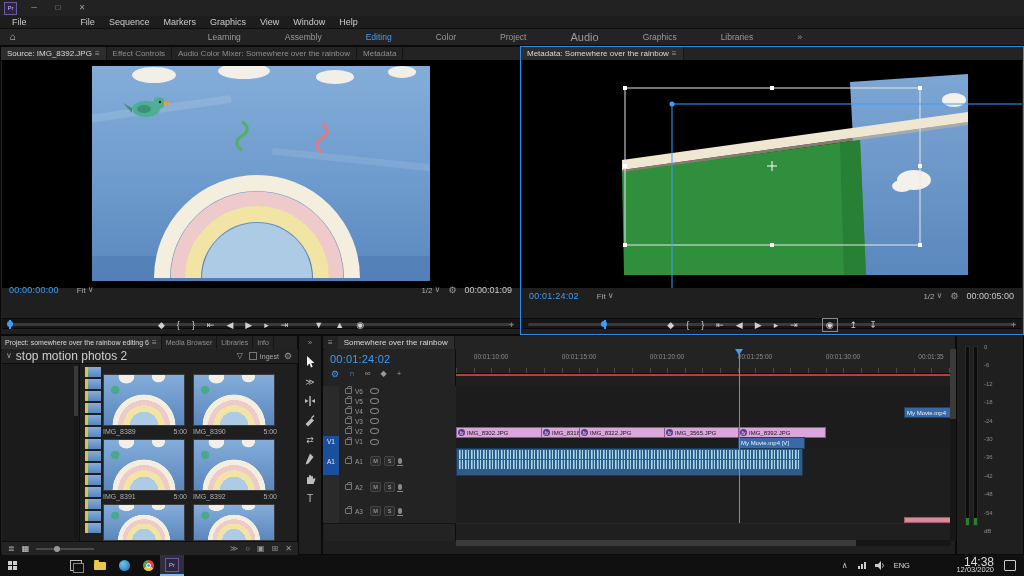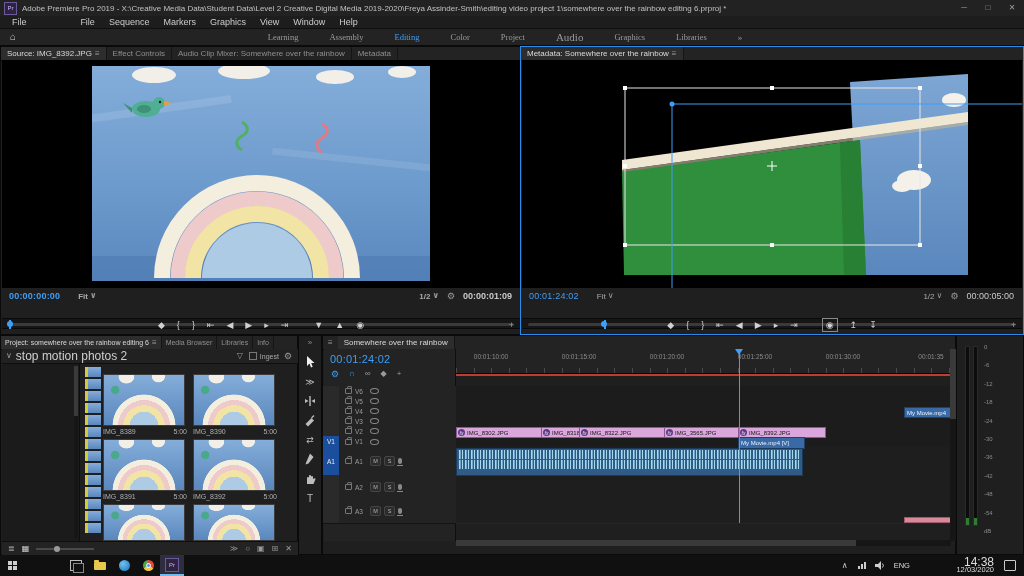--- a/index.html
+++ b/index.html
@@ -56,21 +56,20 @@
   .tbicon{display:flex;align-items:center;justify-content:center;width:24px;height:21px;}
   svg{display:block;}
 </style>
 </head>
 <body>
 
 <div id="app">
 
   <div class="r" style="left:0;top:0;width:1024px;height:16px;background:#222;display:flex;align-items:center;">
     <span style="width:11px;height:11px;margin:0 5px 0 4px;background:#2f2440;border:1px solid #6a5a9a;color:#c5b3ff;font-size:6px;display:flex;align-items:center;justify-content:center;">Pr</span>
-    <span style="font-size:8px;color:#c0c0c0;white-space:nowrap;overflow:hidden;flex:1;">Adobe Premiere Pro 2019 - X:\Creative Media Data\Student Data\Level 2 Creative Digital Media 2019-2020\Freya Assinder-Smith\editing video project 1\somewhere over the rainbow editing 6.prproj *</span>
     <span class="tbicon" style="height:16px;">
         <span class="ic">─</span>
       </span>
     <span class="tbicon" style="height:16px;">
         <span class="ic">□</span>
       </span>
     <span class="tbicon" style="height:16px;">
         <span class="ic">✕</span>
       </span>
   </div>
@@ -82,21 +81,21 @@
     <span style="font-size:9px;color:#ccc;padding:0 7px;">Sequence</span>
     <span style="font-size:9px;color:#ccc;padding:0 7px;">Markers</span>
     <span style="font-size:9px;color:#ccc;padding:0 7px;">Graphics</span>
     <span style="font-size:9px;color:#ccc;padding:0 7px;">View</span>
     <span style="font-size:9px;color:#ccc;padding:0 7px;">Window</span>
     <span style="font-size:9px;color:#ccc;padding:0 7px;">Help</span>
   </div>
 
   <div class="r" style="left:0;top:29px;width:1024px;height:17px;background:#232323;display:flex;align-items:center;border-bottom:1px solid #0a0a0a;">
     <span class="ic" style="font-size:10px;margin:0 10px;color:#cfcfcf;">⌂</span>
-    <div style="flex:1;display:flex;justify-content:center;gap:31px;align-items:center;font-family:Liberation Serif, serif;">
+    <div style="flex:1;display:flex;justify-content:center;gap:44px;align-items:center;">
       <span style="font-size:8.5px;color:#9a9a9a;">Learning</span>
       <span style="font-size:8.5px;color:#9a9a9a;">Assembly</span>
       <span style="font-size:8.5px;color:#3f9ef5;">Editing</span>
       <span style="font-size:8.5px;color:#9a9a9a;">Color</span>
       <span style="font-size:8.5px;color:#9a9a9a;">Project</span>
       <span style="font-size:11px;color:#9a9a9a;">Audio</span>
       <span style="font-size:8.5px;color:#9a9a9a;">Graphics</span>
       <span style="font-size:8.5px;color:#9a9a9a;">Libraries</span>
       <span class="ic" style="font-size:9px;">»</span>
     </div>
@@ -106,21 +105,21 @@
   <div class="r panel" style="left:0;top:46px;width:600px;height:289px;">
     <div class="tabbar">
       <div class="tab on">
         <span>Source: IMG_8392.JPG</span>
         <span class="ic">≡</span>
       </div>
       <div class="tab">
           <span>Effect Controls</span>
         </div>
       <div class="tab">
-          <span>Audio Clip Mixer: Somewhere over the rainbow</span>
+          <span>Audio Color Mixer: Somewhere over the rainbow</span>
         </div>
       <div class="tab">
           <span>Metadata</span>
         </div>
     </div>
     <div class="viewer r" style="left:1px;top:13px;width:518px;height:228px;">
       <svg width="338" height="215" style="position:absolute;left:90px;top:6px;" viewBox="0 0 338 215">
         <defs>
           <linearGradient id="sky1" x1="0" y1="0" x2="0" y2="1">
             <stop offset="0" stop-color="#84add9"></stop>
@@ -149,21 +148,21 @@
           <ellipse cx="14" cy="13" rx="7" ry="4" fill="#3f9078"></ellipse>
           <circle cx="29" cy="7" r="6" fill="#4fae93"></circle>
           <polygon points="34,5 42,7 34,10" fill="#e0a23c"></polygon>
           <circle cx="30" cy="6" r="1.2" fill="#1c1c1c"></circle>
         </g>
 
         <path d="M150 56 c7 4 7 10 0 14 c-7 4 -7 10 0 14" stroke="#52b060" stroke-width="3" fill="none"></path>
         <path d="M230 58 c7 4 7 10 0 14 c-7 4 -7 10 0 14" stroke="#e07a85" stroke-width="3" fill="none"></path>
       </svg>
     </div>
-    <div class="r" style="left:1px;top:241px;width:518px;height:16px;display:flex;align-items:center;font-weight:bold;">
+    <div class="r" style="left:1px;top:235px;width:518px;height:16px;display:flex;align-items:center;">
       <span class="tc" style="margin-left:7px;">00:00:00:00</span>
       <span class="ddl" style="margin-left:18px;">
         <span>Fit</span>
         <span class="ic">∨</span>
       </span>
       <span style="flex:1;"></span>
       <span class="ddl">
         <span>1/2</span>
         <span class="ic">∨</span>
       </span>

